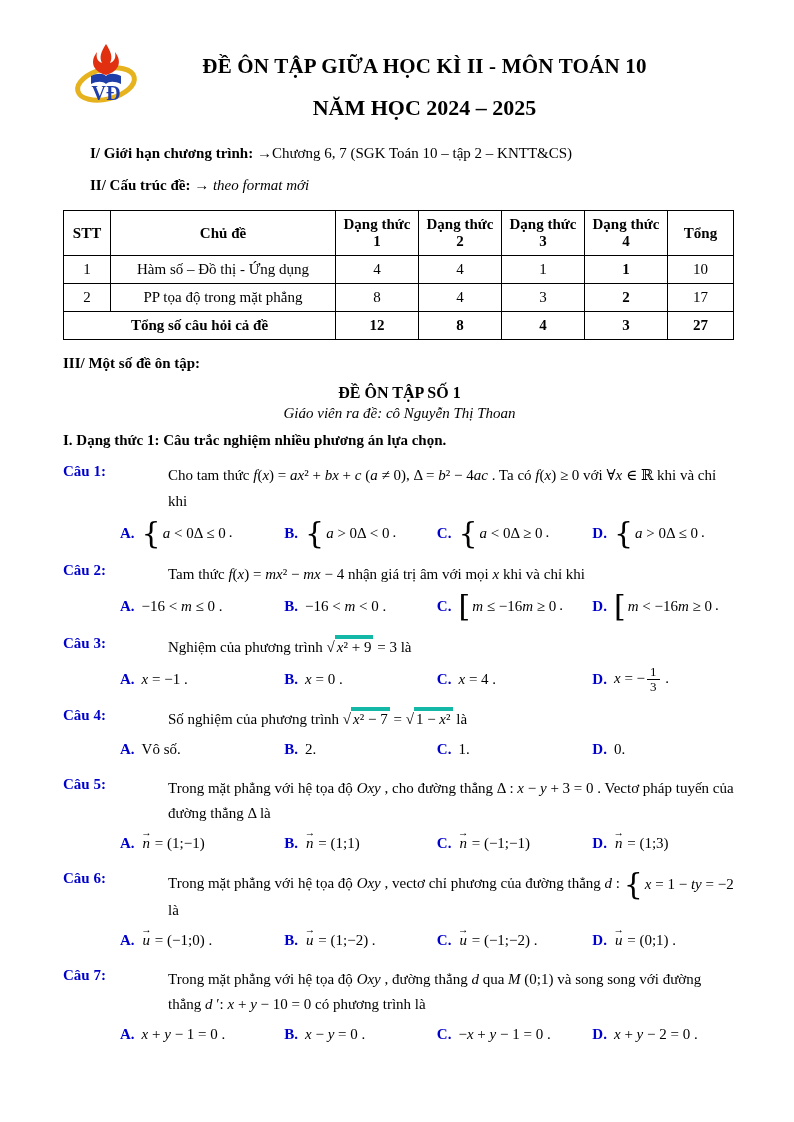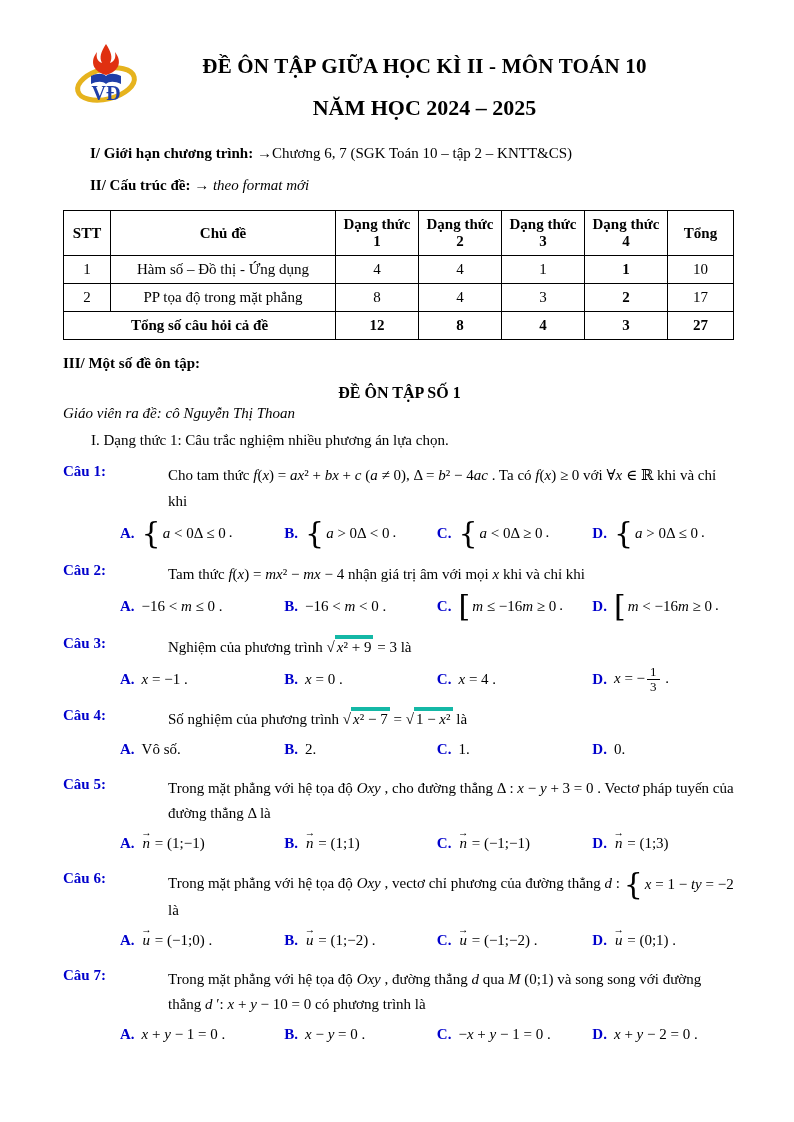--- a/index.html
+++ b/index.html
@@ -25,22 +25,22 @@
   table.spec-table{border-collapse:collapse;margin-top:16px;width:670px;table-layout:fixed;}
   table.spec-table th,table.spec-table td{
     border:1px solid #000;padding:5px 4px;text-align:center;font-size:15px;overflow:hidden;
   }
   table.spec-table th{font-weight:bold;}
   td.topic{text-align:left;padding-left:10px;}
   .bold{font-weight:bold;}
   
   .sec3{margin-top:15px;font-weight:bold;}
   .exam-title{text-align:center;font-weight:bold;font-size:16px;margin-top:12px;}
-  .exam-author{font-style:italic;margin-top:3px;}
-  .part-heading{font-weight:normal;margin-top:10px;margin-left:28px;}
+  .exam-author{text-align:center;font-style:italic;margin-top:3px;}
+  .part-heading{font-weight:bold;margin-top:10px;}
   
   .question{margin-top:14px;}
   .q-row{display:flex;align-items:flex-start;}
   .q-num{flex:0 0 57px;color:var(--blue);font-weight:bold;}
   .q-text{flex:1;line-height:1.7;margin-left:48px;}
   .options{
     display:grid;grid-template-columns:1.08fr 1fr 1.02fr 0.98fr;
     margin-left:57px;margin-top:5px;align-items:center;column-gap:6px;
   }
   .option{display:flex;align-items:center;gap:7px;min-height:24px;}

